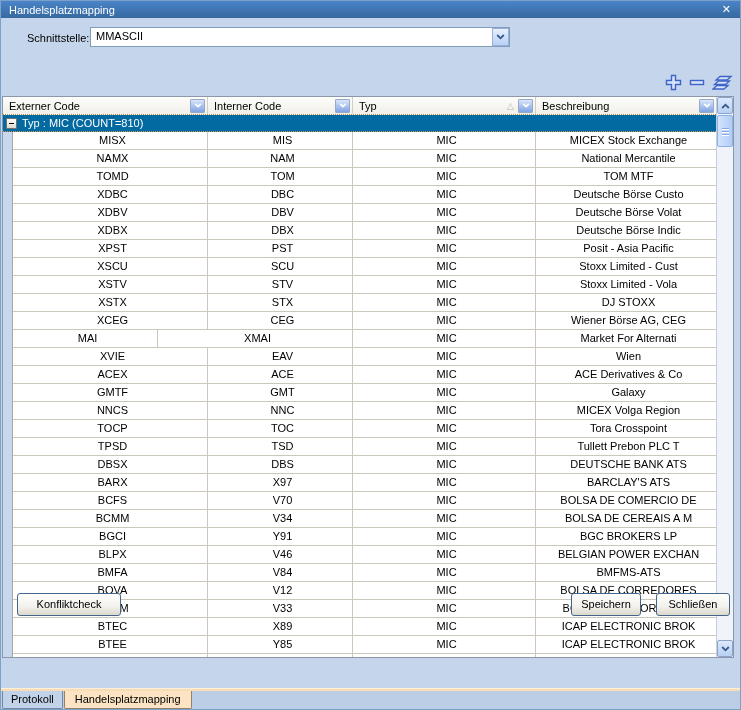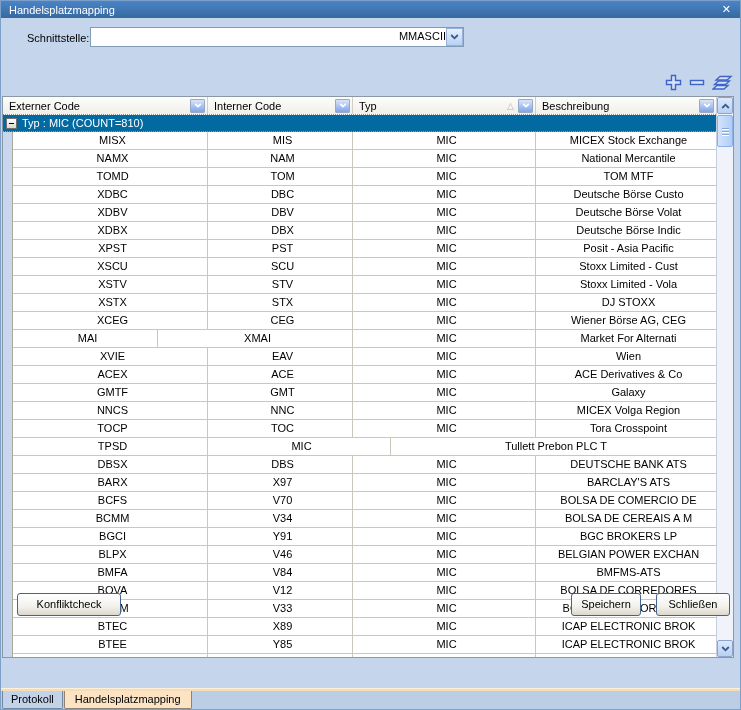--- a/index.html
+++ b/index.html
@@ -11,21 +11,21 @@
   
   .titlebar { height:17px; flex:0 0 17px; background:linear-gradient(#4a84c8,#36699f); color:#fff; display:flex; align-items:center; padding:0 9px 0 8px; }
   .titlebar .title { flex:1; font-size:11px; }
   .close-x { color:#fff; font-size:11px; cursor:default; line-height:1; }
 
   .content { flex:1; position:relative; }
 
   
   .iface-row { position:absolute; top:11px; left:0; right:0; height:20px; }
   .iface-label { position:absolute; left:26px; top:3px; }
-  .combo { position:absolute; left:89px; top:-2px; width:374px; height:20px; background:#fff; border:1px solid #7f9db9; display:flex;text-align:right; }
+  .combo { position:absolute; left:89px; top:-2px; width:420px; height:20px; background:#fff; border:1px solid #7f9db9; display:flex; }
   .combo-text { flex:1; padding:2px 0 0 5px; }
   .combo-btn { width:17px; height:18px; border:1px solid #9ab0d8; background:linear-gradient(#e7f0fe,#b9d1f4); display:flex; align-items:center; justify-content:center; }
 
   
   .toolbar { position:absolute; top:56px; right:7px; height:17px; display:flex; align-items:center; gap:7px; }
   .tb-icon { display:inline-flex; }
 
   
   .grid { position:absolute; top:78px; left:1px; width:732px; height:562px; border:1px solid #8c98a8; background:#fff; display:flex; }
   .grid-left { width:713px; display:flex; flex-direction:column; overflow:hidden; }
@@ -297,20 +297,21 @@
     <div class="indent"></div>
     <div class="cell c1">TOCP</div>
     <div class="cell c2">TOC</div>
     <div class="cell c3">MIC</div>
     <div class="cell c4">Tora Crosspoint</div>
   </div>
 
   <div class="grow">
     <div class="indent"></div>
     <div class="cell c1">TPSD</div>
+    <div class="cell c2">TSD</div>
     <div class="cell c3">MIC</div>
     <div class="cell c4">Tullett Prebon PLC T</div>
   </div>
 
   <div class="grow">
     <div class="indent"></div>
     <div class="cell c1">DBSX</div>
     <div class="cell c2">DBS</div>
     <div class="cell c3">MIC</div>
     <div class="cell c4">DEUTSCHE BANK ATS</div>

